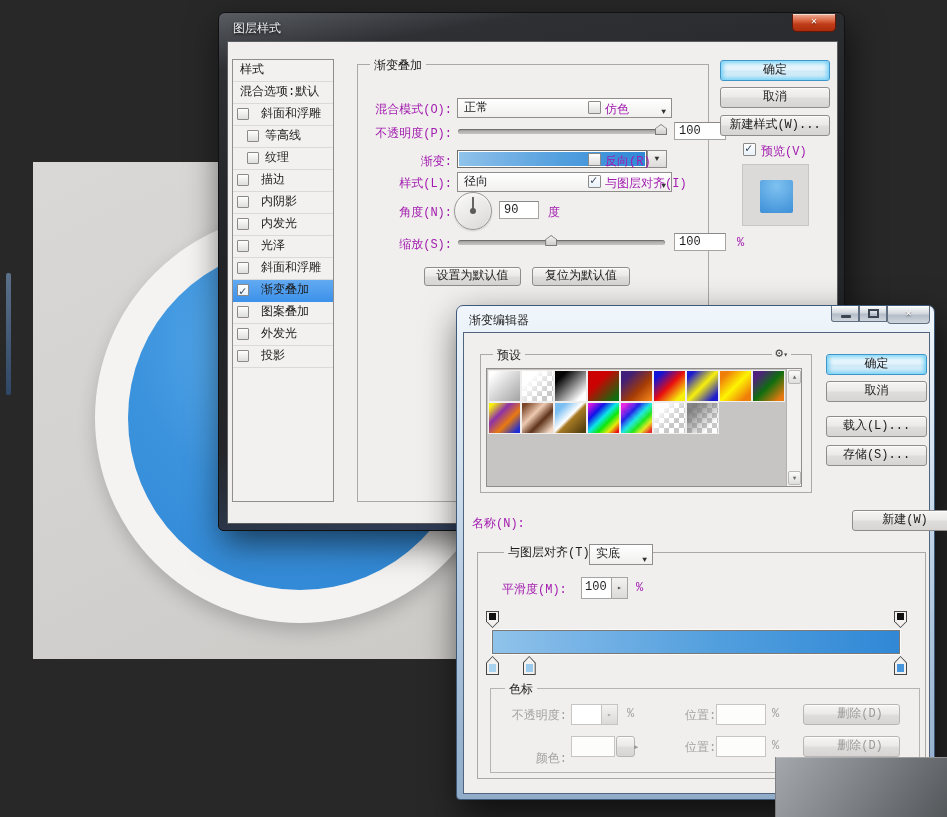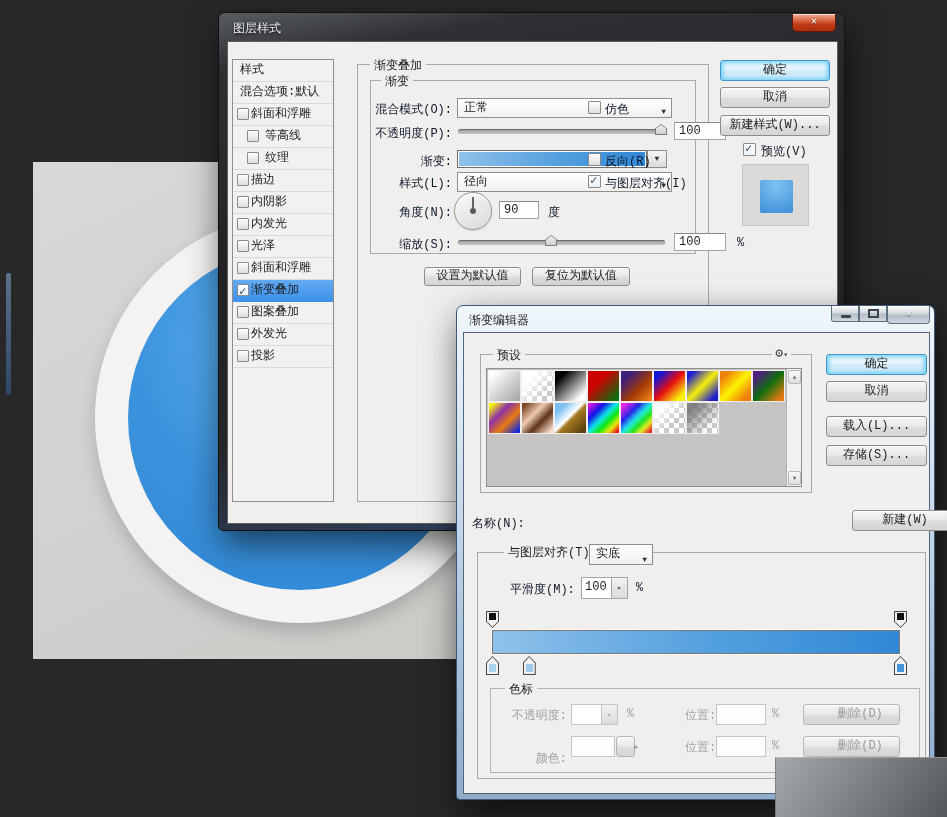--- a/index.html
+++ b/index.html
@@ -30,21 +30,21 @@
   .combo{position:absolute;background:linear-gradient(180deg,#ffffff,#f1f0ef);border:1px solid #8f8e8c;
          padding:1px 18px 0 6px;line-height:17px;font-size:12px;}
   .combo .caret{position:absolute;right:5px;top:4px;font-size:8px;color:#333;}
   .cb{position:absolute;width:13px;height:13px;border:1px solid #8b8a88;border-radius:1px;
       background:linear-gradient(180deg,#fefefe,#dededd);}
   .cb .cb-mark{display:none;position:absolute;left:1px;top:-3px;font-size:12px;font-weight:bold;color:#31415a;}
   .cb.checked{background:linear-gradient(180deg,#fdfdfd,#e9f3fb);}
   .cb.checked .cb-mark{display:block;}
   .groupbox{position:absolute;border:1px solid #aba9a7;}
   .legend{position:absolute;top:-8px;background:#f0efed;padding:0 4px;font-size:12px;color:#1c1c1c;white-space:nowrap;}
-  .lbl{position:absolute;font-size:12px;color:#0f172a;white-space:nowrap;}
+  .lbl{position:absolute;font-size:12px;color:#a21caf;white-space:nowrap;}
   .lbl.r{text-align:right;}
   .lbl.dim{color:#a3a2a0;}
   .slider-track{position:absolute;height:5px;border-radius:3px;background:linear-gradient(180deg,#9e9d9b,#c6c5c3);
       box-shadow:inset 0 1px 1px rgba(0,0,0,.35);}
   .slider-thumb{position:absolute;width:12px;height:11px;
       clip-path:polygon(50% 0,100% 40%,100% 100%,0 100%,0 40%);background:#7c7b79;}
   .slider-thumb i{position:absolute;left:1px;top:1px;width:10px;height:9px;display:block;
       clip-path:polygon(50% 0,100% 40%,100% 100%,0 100%,0 40%);background:linear-gradient(180deg,#f4f3f2,#cfcecc);}
   .spin{position:absolute;height:22px;}
   .spin .val{position:absolute;left:0;top:0;bottom:0;width:31px;background:#fff;border:1px solid #a5a4a2;
@@ -63,21 +63,21 @@
       border-radius:0 0 5px 5px;color:#fff;text-align:center;font-size:10px;line-height:16px;font-weight:bold;
       background:linear-gradient(180deg,#efb09a 0%,#d8633f 40%,#c03c18 60%,#aa2d0c 100%);
       box-shadow:inset 0 1px 0 rgba(255,255,255,.55);text-shadow:0 1px 2px rgba(0,0,0,.6);}
   #ls-close{right:8px;top:1px;}
   #ls-content{position:absolute;left:8px;top:28px;width:611px;height:483px;background:#f0efed;
       border:1px solid #5c5e61;}
 
   #ls-sidebar{position:absolute;left:4px;top:17px;width:102px;height:443px;background:#f2f1ef;
       border:1px solid #8f8e8c;overflow:hidden;}
   .sb-item{position:relative;height:22px;border-bottom:1px solid #dbdad8;line-height:21px;font-size:12px;}
-  .sb-item .sb-label{position:absolute;left:18px;top:0;}
+  .sb-item .sb-label{position:absolute;left:28px;top:0;}
   .sb-item.plain .sb-label{left:7px;}
   .sb-item .cb{left:4px;top:4px;width:12px;height:12px;}
   .sb-item.indent .cb{left:14px;}
   .sb-item.indent .sb-label{left:32px;}
   .sb-item.selected{background:linear-gradient(180deg,#62aaf2,#3e92ea);border-bottom-color:#3e92ea;}
 
   .grad-well{position:absolute;border:1px solid #6f6e6c;box-shadow:inset 0 0 0 1px #fff;}
   .well-btn{position:absolute;width:20px;height:18px;border:1px solid #8f8e8c;
       background:linear-gradient(180deg,#f6f5f4,#dcdbd9);text-align:center;font-size:8px;line-height:16px;color:#333;}
   #angle-dial{position:absolute;left:226px;top:150px;width:38px;height:38px;border-radius:50%;
@@ -211,23 +211,20 @@
           <div class="sb-item">
             <span class="cb"></span>
             <span class="sb-label">投影</span>
           </div>
         </div>
 
       <div class="groupbox" style="left:129px;top:22px;width:352px;height:438px;">
         <span class="legend" style="left:12px;">渐变叠加</span>
       </div>
 
-      <div class="groupbox" style="left:142px;top:38px;width:326px;height:174px;">
-        <span class="legend" style="left:10px;">渐变</span>
-      </div>
 
       <span class="lbl r" style="left:130px;top:59px;width:94px;">混合模式(O):</span>
       <div class="combo" style="left:229px;top:56px;width:215px;height:20px;">
         <span>正常</span>
         <span class="caret">▼</span>
       </div>
       <span class="cb" style="left:360px;top:59px;"></span>
       <span class="lbl" style="left:377px;top:59px;">仿色</span>
 
       <span class="lbl r" style="left:130px;top:83px;width:94px;">不透明度(P):</span>
@@ -339,21 +336,21 @@
       <span class="lbl" style="left:8px;top:182px;">名称(N):</span>
       <div class="btn" style="left:358px;top:177px;width:106px;height:21px;margin-left:30px;">新建(W)</div>
 
       <div class="groupbox" id="ge-gradient-group" style="left:13px;top:219px;width:449px;height:227px;">
         <span class="legend" style="left:26px;top:-9px;">与图层对齐(T):</span>
         <div class="combo" style="left:111px;top:-9px;width:64px;height:21px;background:linear-gradient(180deg,#ffffff,#f1f0ef);">
           <span>实底</span>
           <span class="caret" style="top:6px;">▼</span>
         </div>
 
-        <span class="lbl" style="left:32px;top:28px;">平滑度(M):</span>
+        <span class="lbl" style="left:24px;top:28px;">平滑度(M):</span>
         <div class="spin" style="left:103px;top:24px;width:47px;">
           <span class="val">100</span>
           <span class="arr">▸</span>
         </div>
         <span class="lbl" style="left:158px;top:28px;">%</span>
 
         <div id="ge-grad-bar" style="background: linear-gradient(90deg, rgb(143, 195, 234) 0%, rgb(121, 180, 230) 20%, rgb(82, 159, 222) 55%, rgb(48, 136, 214) 100%);"></div>
 
         <div class="groupbox" style="left:12px;top:135px;width:430px;height:85px;border-color:#b5b4b2;">
           <span class="legend" style="left:14px;">色标</span>

